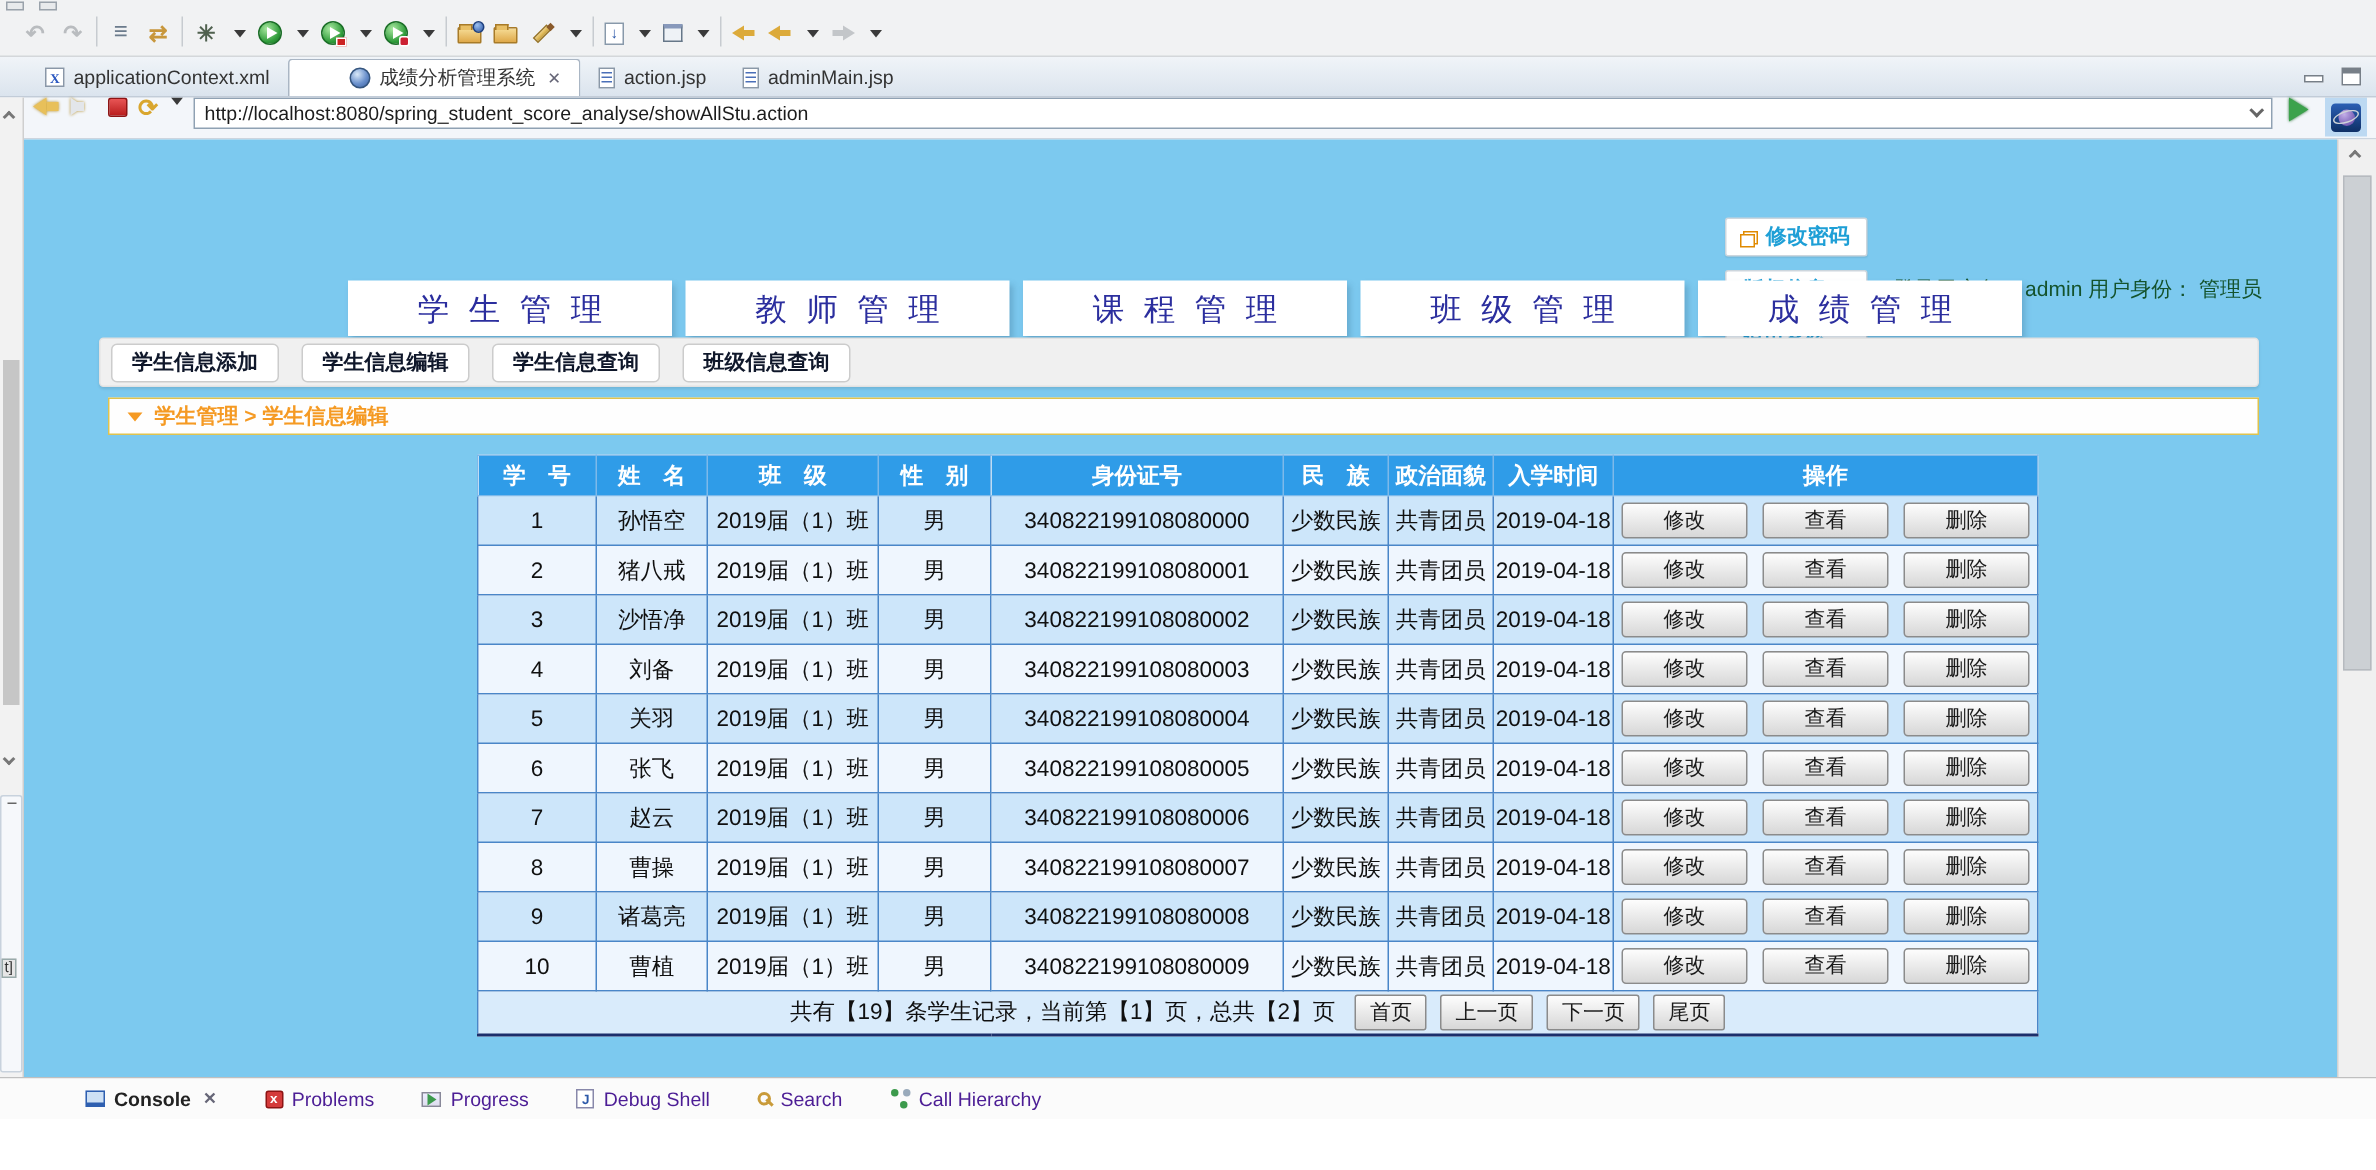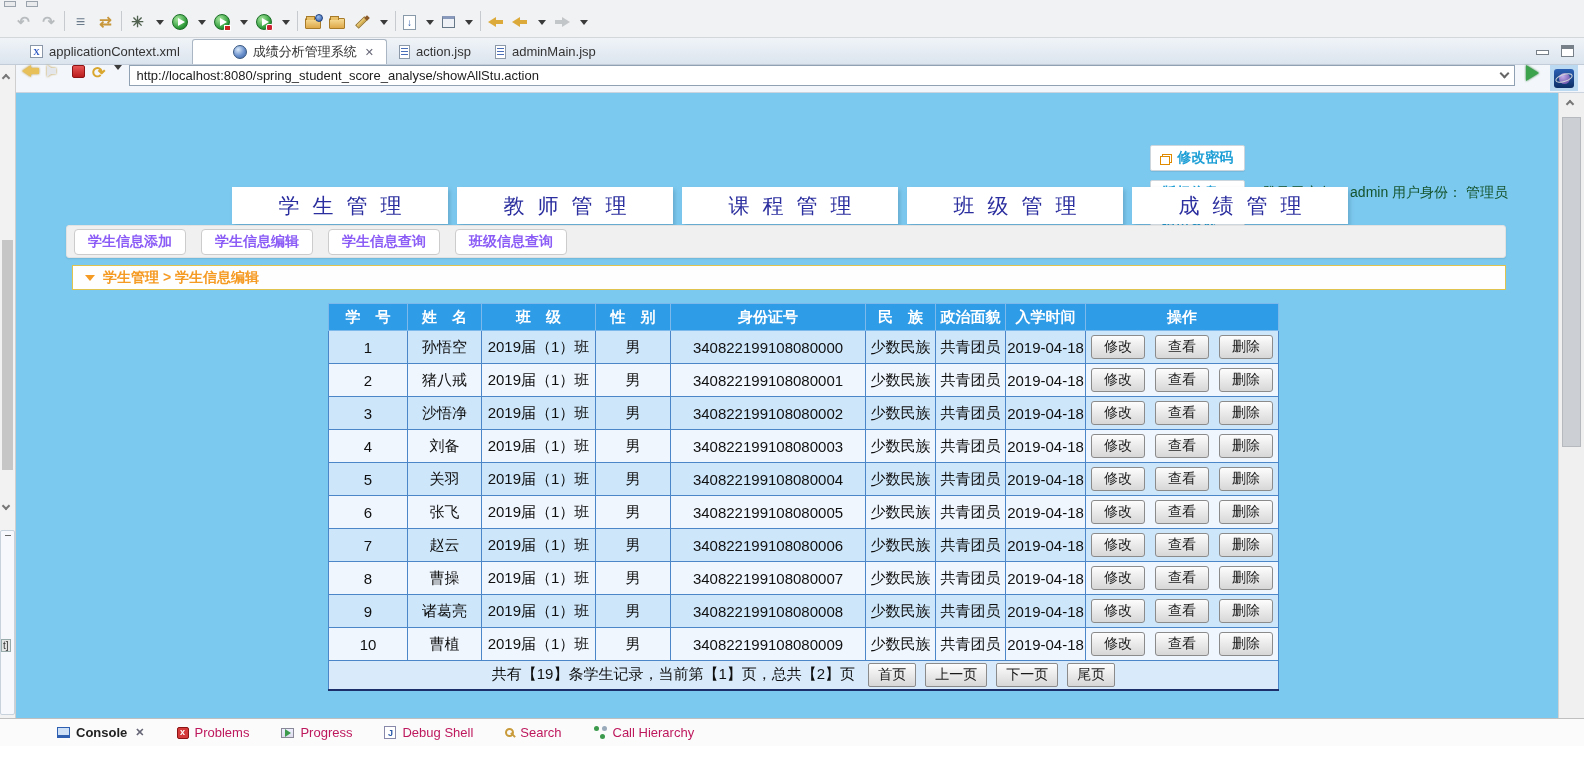--- a/index.html
+++ b/index.html
@@ -98,38 +98,38 @@
   .user-bar { position:absolute; top:52px; right:50px; display:flex; align-items:center; gap:9px; }
   .acct-btn { background:#fff; border:1px solid #cdd6dd; border-radius:2px; padding:3px 11px; font-size:14px; font-weight:bold; color:#1e9fd6; display:flex; align-items:center; gap:5px; box-shadow:0 1px 1px rgba(0,0,0,.08); }
   .restore-ic { width:10px; height:9px; border:1px solid #e08a00; position:relative; display:inline-block; }
   .restore-ic::before { content:""; position:absolute; left:-3px; bottom:-3px; width:8px; height:7px; background:#fff; border:1px solid #e08a00; }
   .login-info { font-size:14px; color:#14532d; margin-left:8px; }
 
   .nav-row { position:absolute; top:94px; left:216px; display:flex; gap:9px; }
   .nav-item { width:216px; height:37px; background:#fff; box-shadow:2px 3px 4px rgba(40,80,110,.25); display:flex; align-items:center; justify-content:center; font-family:"Liberation Serif","DejaVu Serif",serif; font-size:21px; color:#2b2e9e; letter-spacing:13px; padding-left:13px; white-space:nowrap; }
 
   .subnav { position:absolute; top:132px; left:50px; width:1440px; height:33px; background:#f0f0f0; border:1px solid #e2e2e2; border-radius:3px; display:flex; align-items:center; gap:15px; padding:0 7px; box-shadow:0 1px 2px rgba(0,0,0,.1); }
-  .sub-btn { background:#fff; border:1px solid #ccc; border-radius:4px; padding:3px 13px; font-size:14px; font-weight:bold; color:#8b5cf6; white-space:nowrap; }
+  .sub-btn { background:#fff; border:1px solid #ccc; border-radius:4px; padding:3px 13px; font-size:14px; font-weight:bold; color:#0f172a; white-space:nowrap; }
 
   .breadcrumb { position:absolute; top:172px; left:56px; width:1434px; height:25px; background:#fefefe; border:1px solid #dfc34e; display:flex; align-items:center; gap:8px; padding-left:12px; font-size:14px; font-weight:bold; color:#f59a23; }
   .bc-tri { width:0; height:0; border-left:5px solid transparent; border-right:5px solid transparent; border-top:6px solid #f59a23; }
 
-  .stu-table { position:absolute; top:210px; left:312px; border-collapse:collapse; table-layout:fixed; background:#fff; border:1px solid #24479c; border-bottom:2px solid #1c2f6b; }
+  .stu-table { position:absolute; top:210px; left:302px; border-collapse:collapse; table-layout:fixed; background:#fff; border:1px solid #24479c; border-bottom:2px solid #1c2f6b; }
   .stu-table th { background:#2f9ce8; color:#fff; font-size:15px; font-weight:bold; height:27px; border:1px solid #7db9ea; text-align:center; white-space:nowrap; overflow:hidden; }
   .stu-table td { border:1px solid #4a86c8; text-align:center; font-size:15px; color:#101010; height:33px; white-space:nowrap; overflow:hidden; }
   .stu-table tr.odd td { background:#cde6fa; }
   .stu-table tr.even td { background:#eff6fe; }
   .stu-table .foot td { background:#d9ebfb; height:29px; font-size:15px; color:#101010; }
-  .abtn { display:inline-block; margin:0 5px; padding:2px 12px; font-size:14px; color:#1a1a1a; background:linear-gradient(#fdfdfd,#d7d7d7); border:1px solid #8b8b8b; border-radius:3px; white-space:nowrap; }
+  .abtn { display:inline-block; margin:0 5px; padding:2px 27px; font-size:14px; color:#1a1a1a; background:linear-gradient(#fdfdfd,#d7d7d7); border:1px solid #8b8b8b; border-radius:3px; white-space:nowrap; }
   .pbtn { display:inline-block; margin-left:9px; padding:2px 9px; font-size:14px; color:#1a1a1a; background:linear-gradient(#fdfdfd,#d7d7d7); border:1px solid #8b8b8b; border-radius:2px; white-space:nowrap; }
 
   
   .console { height:62px; background:#fff; border-top:1px solid #bfbfbf; }
   .ctabs { height:27px; display:flex; align-items:center; gap:32px; padding-left:57px; background:#fbfbfb; }
-  .ctab { display:flex; align-items:center; gap:6px; font-size:13px; color:#be185d; white-space:nowrap; }
+  .ctab { display:flex; align-items:center; gap:6px; font-size:13px; color:#4c1d95; white-space:nowrap; }
   .ctab.active { color:#222; font-weight:bold; }
   .cic { display:inline-block; position:relative; }
   .cic-console { width:13px; height:11px; background:#cde0f5; border:1px solid #2e5fb0; border-bottom:3px solid #2e5fb0; }
   .cic-problems { width:12px; height:12px; background:#d43a3a; border:1px solid #8d1414; border-radius:2px; color:#fff; font-size:9px; font-weight:bold; display:inline-flex; align-items:center; justify-content:center; }
   .cic-problems::before { content:"x"; line-height:1; }
   .cic-progress { width:13px; height:10px; border:1px solid #889; background:linear-gradient(#eef,#dde); display:inline-flex; align-items:center; }
   .cic-progress::before { content:""; width:0; height:0; border-left:6px solid #3c9a4c; border-top:4px solid transparent; border-bottom:4px solid transparent; margin-left:3px; }
   .cic-debug { width:12px; height:13px; background:#fff; border:1px solid #88a; color:#2c58a8; font-size:9px; font-weight:bold; display:inline-flex; align-items:center; justify-content:center; }
   .cic-debug::before { content:"J"; }
   .cic-search { width:9px; height:9px; border:2px solid #c99b3a; border-radius:50%; }

